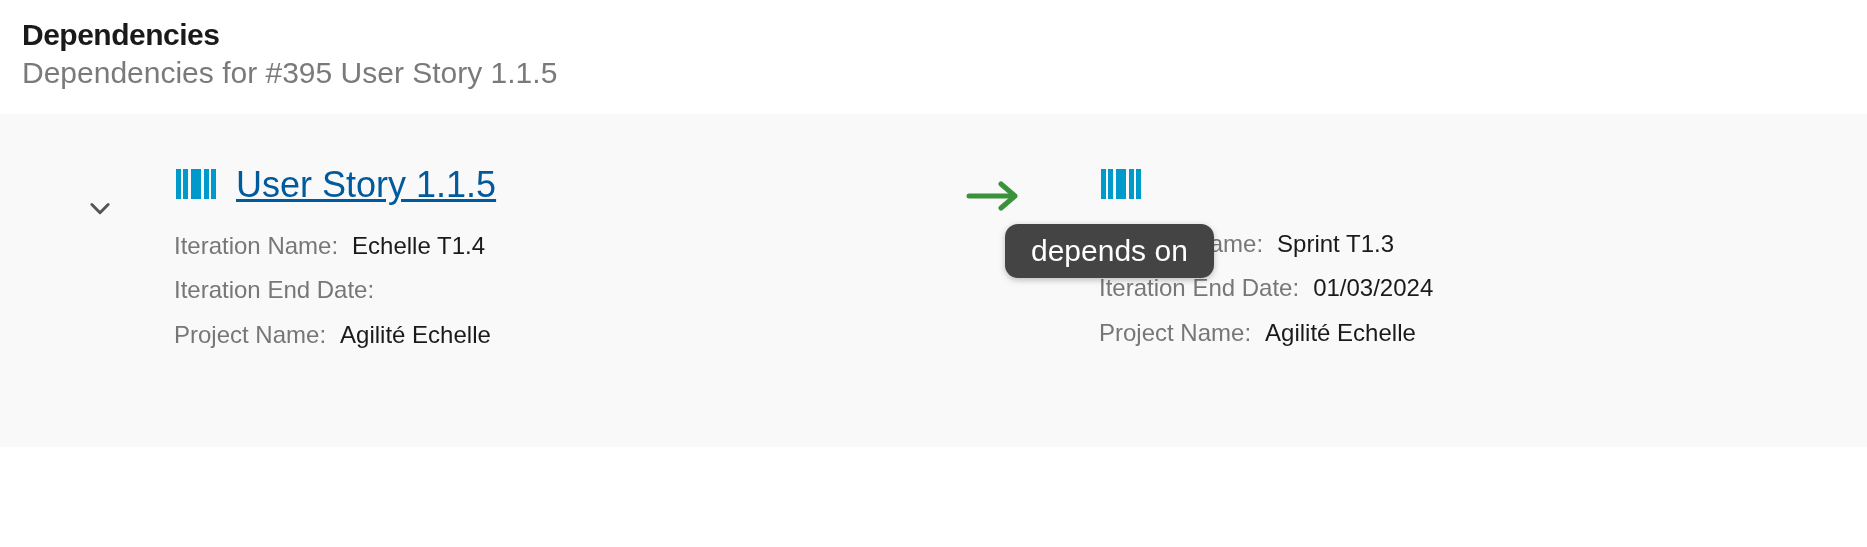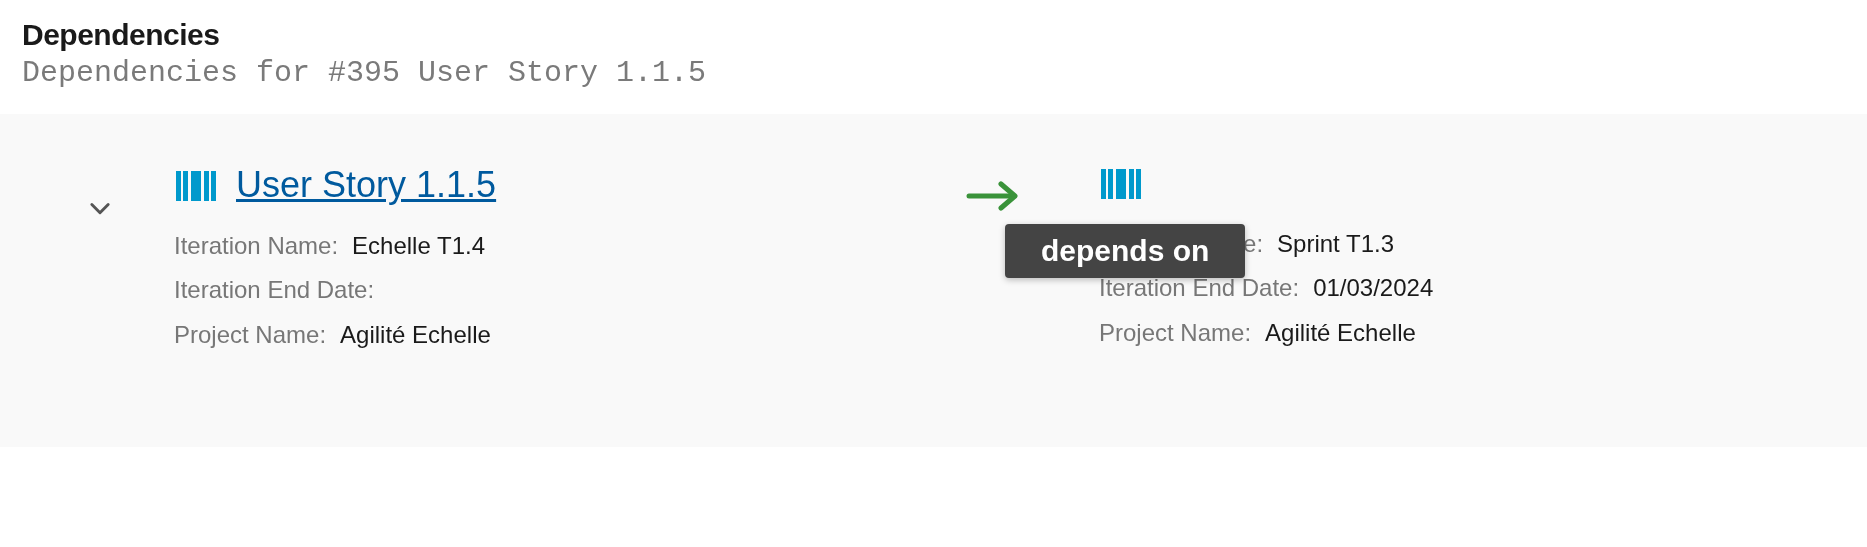--- a/index.html
+++ b/index.html
@@ -1,50 +1,49 @@
 <!DOCTYPE html>
 <html><head>
   <meta charset="utf-8">
   <style>
     * { margin:0; padding:0; box-sizing:border-box; }
     body { font-family:"Segoe UI",-apple-system,Arial,sans-serif; background:#fff; color:#1a1a1a; width:1867px; }
 
     .header { padding:18px 22px 24px 22px; }
     .header h1 { font-size:30px; font-weight:700; letter-spacing:-0.5px; }
-    .header .subtitle { font-size:30px; color:#7a7a7a; margin-top:4px; font-weight:400;font-family:Liberation Mono, monospace; }
+    .header .subtitle { font-size:30px; color:#7a7a7a; margin-top:4px; font-weight:400; }
 
     .panel { background:#f9f9f9; padding:50px 70px 90px 50px; position:relative; }
 
     .row { display:flex; align-items:flex-start; }
 
     .chevron-col { width:100px; padding-top:30px; color:#555; display:flex; justify-content:center; }
     .chevron-col svg { width:28px; height:28px; }
 
     .card { flex:0 0 auto; padding-left:24px; }
-    .card-title { display:flex; align-items:flex-end; gap:16px; }
+    .card-title { display:flex; align-items:flex-start; gap:16px; }
     .card-title a { font-size:36px; color:#005a9e; text-decoration:underline; font-weight:400; }
     .book-icon svg { width:46px; height:40px; display:block; }
 
     .fieldset { margin-top:18px; font-size:24px; line-height:1.85; }
     .field { display:flex; gap:14px; }
     .field-label { color:#777; }
     .field-value { color:#1a1a1a; }
 
     .arrow-col { position:absolute; left:965px; top:64px; }
     .arrow-col svg { width:58px; height:36px; display:block; }
 
     .card-right { position:absolute; left:1075px; top:50px; }
 
     .tooltip {
       position:absolute; left:1005px; top:110px;
       background:#444; color:#fff; font-size:30px;
-      padding:10px 36px; border-radius:4px;
+      padding:10px 26px; border-radius:13px;
       box-shadow:0 2px 6px rgba(0,0,0,0.25);
       z-index:10;
-      font-weight:bold;
     }
   </style>
 </head>
 <body>
 
 <div class="header">
   <h1>Dependencies</h1>
   <div class="subtitle">Dependencies for #395 User Story 1.1.5</div>
 </div>
 

